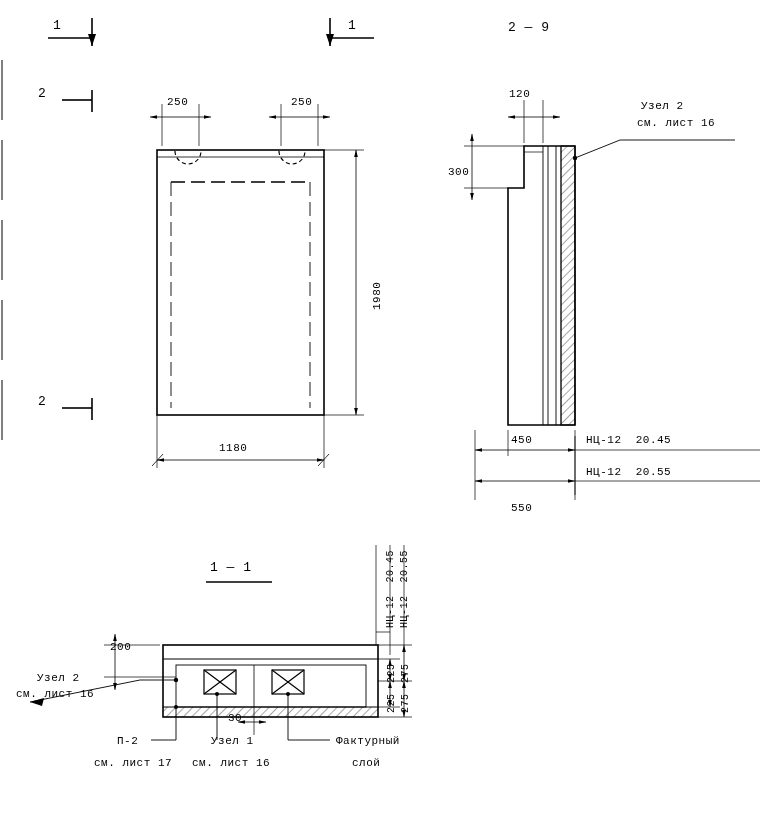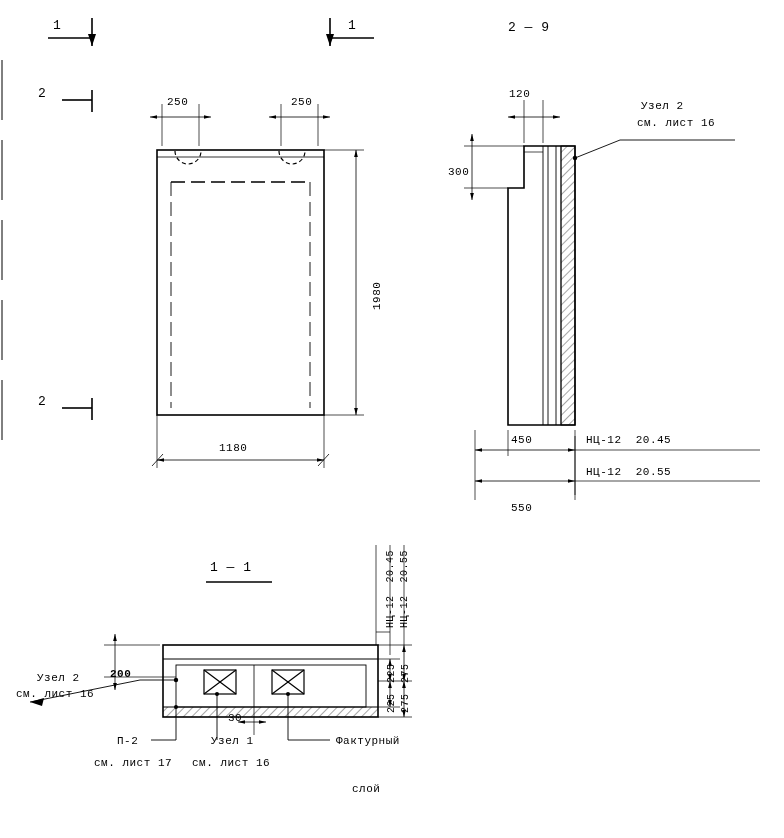--- a/index.html
+++ b/index.html
@@ -263,34 +263,34 @@
 
   <span class="lbl" style="left:509px; top:88px;">120</span>
   <span class="lbl" style="left:448px; top:166px;">300</span>
   <span class="lbl" style="left:641px; top:100px;">Узел 2</span>
   <span class="lbl" style="left:637px; top:117px;">см. лист 16</span>
   <span class="lbl" style="left:511px; top:434px;">450</span>
   <span class="lbl" style="left:511px; top:466px;margin-top:36px;">550</span>
   <span class="lbl" style="left:586px; top:434px;">НЦ-12  20.45</span>
   <span class="lbl" style="left:586px; top:466px;">НЦ-12  20.55</span>
 
-  <span class="lbl" style="left:110px; top:668px;font-weight:bold;">200</span>
+  <span class="lbl" style="left:110px; top:641px;">200</span>
   <span class="lbl" style="left:228px; top:712px;">30</span>
 
   <span class="lbl" style="left:37px; top:672px;">Узел 2</span>
   <span class="lbl" style="left:16px; top:688px;">см. лист 16</span>
 
   <span class="lbl" style="left:117px; top:735px;">П-2</span>
   <span class="lbl" style="left:94px; top:757px;">см. лист 17</span>
 
   <span class="lbl" style="left:211px; top:735px;">Узел 1</span>
   <span class="lbl" style="left:192px; top:757px;">см. лист 16</span>
 
   <span class="lbl" style="left:336px; top:735px;">Фактурный</span>
-  <span class="lbl" style="left:352px; top:783px;">слой</span>
+  <span class="lbl" style="left:352px; top:757px;">слой</span>
 
   <span class="lbl sm vert" style="left:385px; top:628px;">НЦ-12  20.45</span>
   <span class="lbl sm vert" style="left:399px; top:628px;">НЦ-12  20.55</span>
 
   <span class="lbl sm vert" style="left:386px; top:683px;">225</span>
   <span class="lbl sm vert" style="left:386px; top:713px;">225</span>
   <span class="lbl sm vert" style="left:400px; top:683px;">275</span>
   <span class="lbl sm vert" style="left:400px; top:713px;">275</span>
 
 </div>

